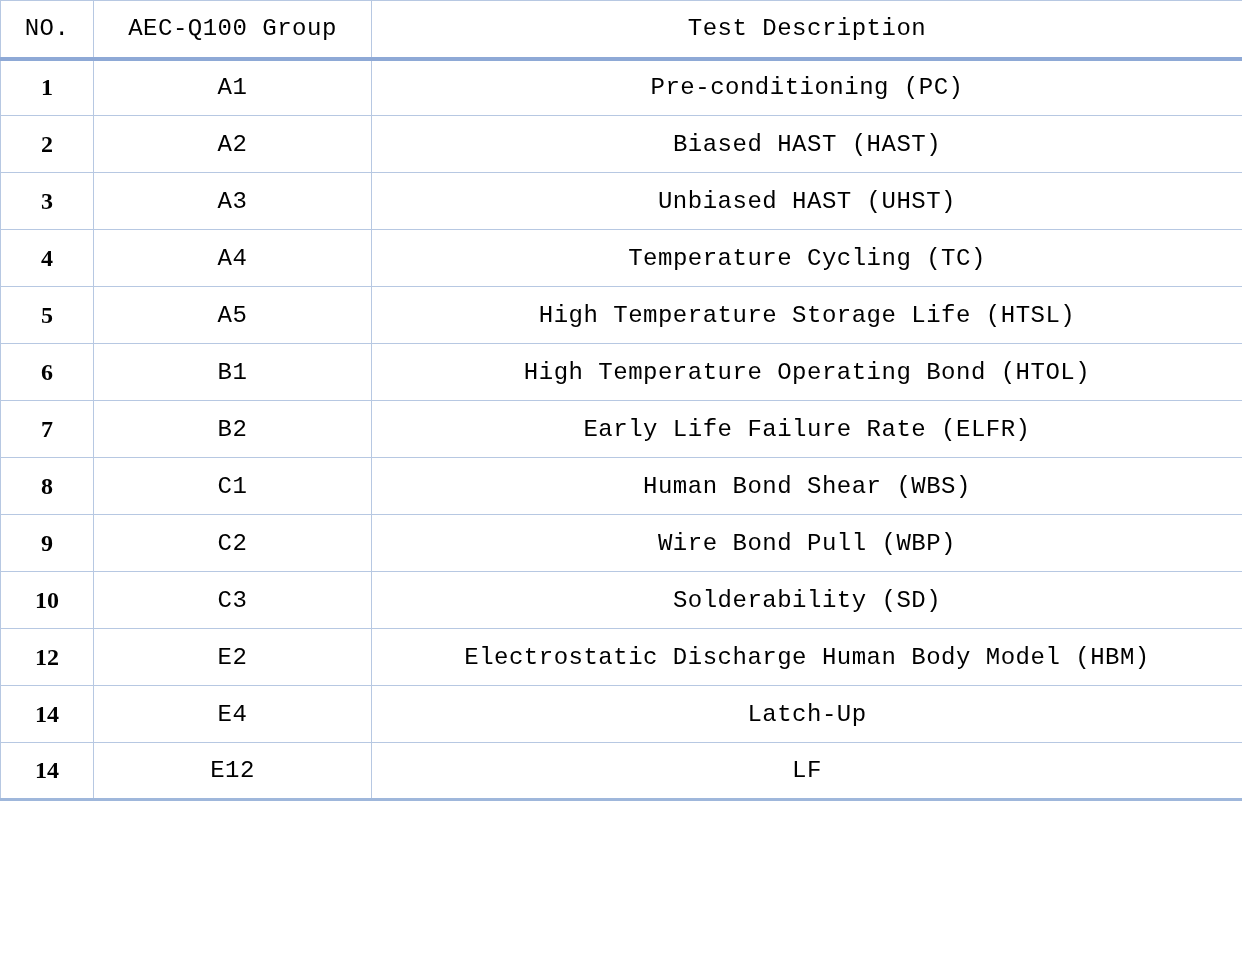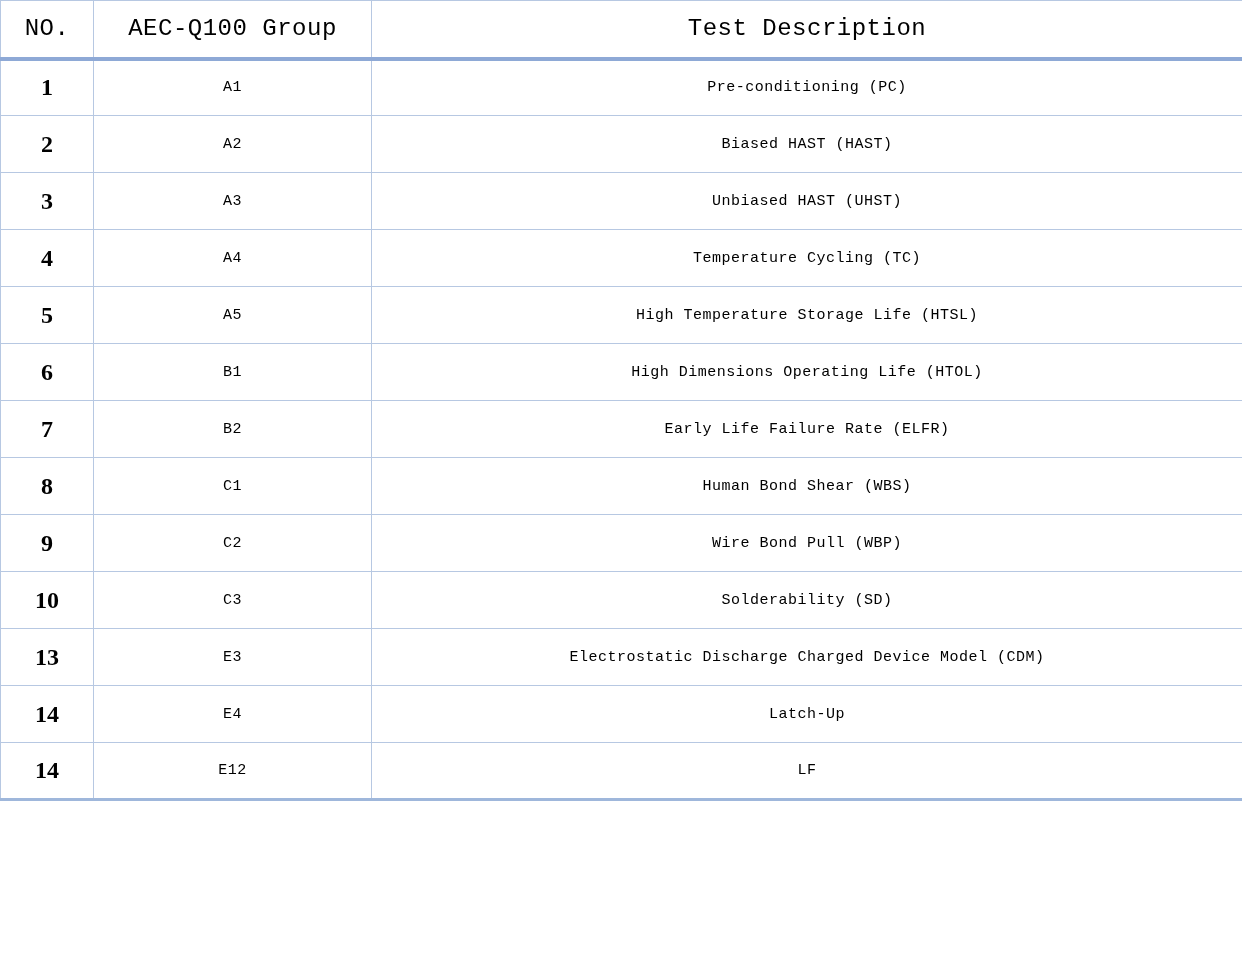--- a/index.html
+++ b/index.html
@@ -46,21 +46,21 @@
     font-weight: normal;
     font-size: 24px;
     letter-spacing: 0.5px;
     border-bottom: 4px solid var(--border-accent);
   }
 
   tbody tr { height: 57px; }
   tbody td.cell-group,
   tbody td.cell-description {
     font-family: "Liberation Mono", "DejaVu Sans Mono", monospace;
-    font-size: 15px;
+    font-size: 24px;
     letter-spacing: 0.5px;
   }
   tbody td.cell-no {
     font-family: "Liberation Serif", "DejaVu Serif", serif;
     font-weight: bold;
     font-size: 24px;
   }
   tbody tr:last-child td {
     border-bottom: 3px solid var(--border-bottom);
   }
@@ -104,21 +104,21 @@
           <td class="cell-description">Temperature Cycling (TC)</td>
         </tr>
         <tr>
           <td class="cell-no">5</td>
           <td class="cell-group">A5</td>
           <td class="cell-description">High Temperature Storage Life (HTSL)</td>
         </tr>
         <tr>
           <td class="cell-no">6</td>
           <td class="cell-group">B1</td>
-          <td class="cell-description">High Dimensions Operating Life (HTOL)</td>
+          <td class="cell-description">High Temperature Operating Bond (HTOL)</td>
         </tr>
         <tr>
           <td class="cell-no">7</td>
           <td class="cell-group">B2</td>
           <td class="cell-description">Early Life Failure Rate (ELFR)</td>
         </tr>
         <tr>
           <td class="cell-no">8</td>
           <td class="cell-group">C1</td>
           <td class="cell-description">Human Bond Shear (WBS)</td>
@@ -127,23 +127,23 @@
           <td class="cell-no">9</td>
           <td class="cell-group">C2</td>
           <td class="cell-description">Wire Bond Pull (WBP)</td>
         </tr>
         <tr>
           <td class="cell-no">10</td>
           <td class="cell-group">C3</td>
           <td class="cell-description">Solderability (SD)</td>
         </tr>
         <tr>
-          <td class="cell-no">13</td>
-          <td class="cell-group">E3</td>
-          <td class="cell-description">Electrostatic Discharge Charged Device Model (CDM)</td>
+          <td class="cell-no">12</td>
+          <td class="cell-group">E2</td>
+          <td class="cell-description">Electrostatic Discharge Human Body Model (HBM)</td>
         </tr>
         <tr>
           <td class="cell-no">14</td>
           <td class="cell-group">E4</td>
           <td class="cell-description">Latch-Up</td>
         </tr>
         <tr>
           <td class="cell-no">14</td>
           <td class="cell-group">E12</td>
           <td class="cell-description">LF</td>

